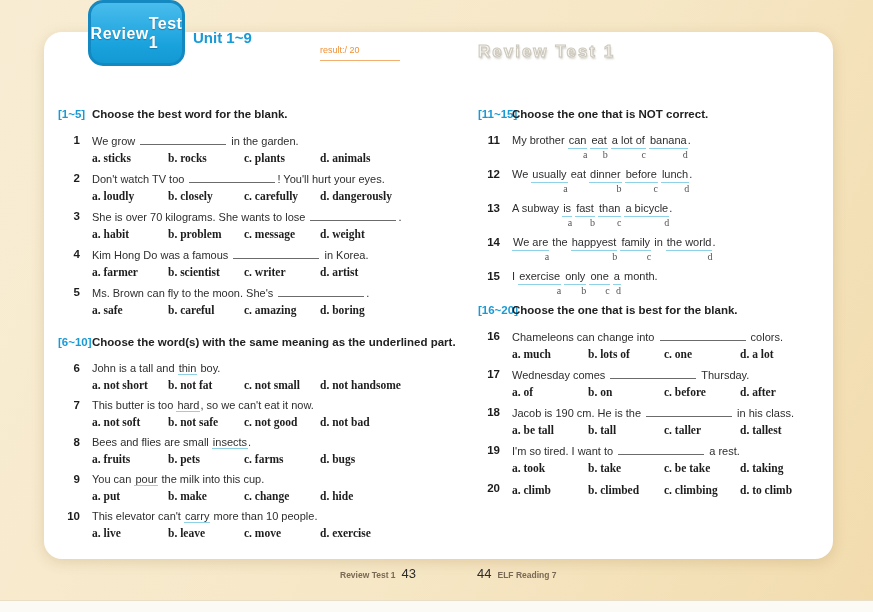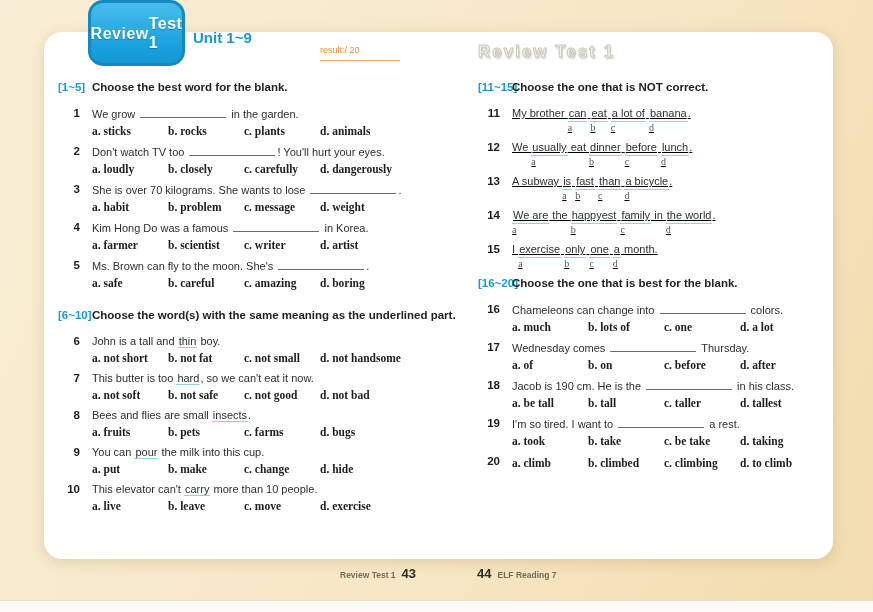--- a/index.html
+++ b/index.html
@@ -18,21 +18,21 @@
     color:#ffffff;font-weight:bold;font-size:16px;line-height:19px;
     text-shadow:0 1px 1px rgba(0,70,110,.45);letter-spacing:.5px;}
   #unit{position:absolute;left:193px;top:29px;color:#199ad6;font-weight:bold;font-size:15px;}
   #result-box{position:absolute;left:320px;top:45px;width:80px;height:15px;
     border-bottom:1px solid #f2b070;display:flex;justify-content:flex-start;
     color:#ef9037;font-size:9px;}
   #right-title{position:absolute;left:478px;top:42px;font-size:17px;font-weight:bold;
     letter-spacing:2px;color:#f6f4ee;-webkit-text-stroke:1px #ccc7bc;
     text-shadow:1px 2px 2px rgba(170,165,150,.55);}
   
-  .col{position:absolute;top:80px;}
+  .col{position:absolute;top:107px;}
   #col-left{left:58px;width:396px;}
   #col-right{left:478px;width:372px;}
   #col-left .section + .section{margin-top:18px;}
   #col-right .section + .section{margin-top:6px;}
   .sec-head{font-size:11.5px;font-weight:bold;color:#222;line-height:14px;
     margin-bottom:12px;white-space:nowrap;}
   .sec-range{color:#199ad6;display:inline-block;width:34px;}
   .q{display:flex;margin-bottom:6px;}
   .qnum{width:34px;box-sizing:border-box;text-align:right;padding-right:12px;
     font-weight:bold;font-size:11.5px;color:#1c1c1c;line-height:15px;flex:none;}
@@ -40,31 +40,31 @@
   .qtext{font-size:11px;color:#2e2e2e;line-height:15px;white-space:nowrap;}
   .u{border-bottom:1px solid #8fd2e6;padding:0 1px;}
   .blank{display:inline-block;width:86px;height:11px;margin:0 2px;
     border-bottom:1px solid #6b6b6b;vertical-align:baseline;}
   .qopts{margin-top:2px;font-family:"Liberation Serif",serif;font-size:11.5px;
     color:#1d1d1d;line-height:14px;white-space:nowrap;}
   .opt{display:inline-block;width:76px;font-weight:bold;}
   .opt:last-child{width:auto;}
   
   .crow{display:flex;align-items:flex-start;}
-  .cunit{display:flex;flex-direction:column;align-items:flex-start;text-decoration:underline;}
+  .cunit{display:flex;flex-direction:column;align-items:flex-end;}
   .cword{font-size:11px;color:#2e2e2e;line-height:15px;white-space:pre;}
   .seg .cword{border-bottom:1px solid #8fd2e6;padding:0 1px;}
   .cletter{font-family:"Liberation Serif",serif;font-size:10px;color:#555;
     line-height:12px;min-height:12px;}
   
   .footer{position:absolute;top:566px;display:flex;align-items:baseline;}
   #footer-left{left:340px;}
   #footer-right{left:477px;justify-content:center;}
   .pg-label{font-size:8.5px;font-weight:bold;color:#7a6954;}
-  .pg-num{font-size:13px;font-weight:bold;color:#2b2b2b;}
+  .pg-num{font-size:13px;font-weight:normal;color:#2b2b2b;}
   #footer-left .pg-label{margin-right:6px;}
   #footer-right .pg-num{margin-right:6px;}
 </style>
 </head>
 <body>
 
 <div id="stage">
   <div id="sheet"></div>
 
   <div id="badge">

